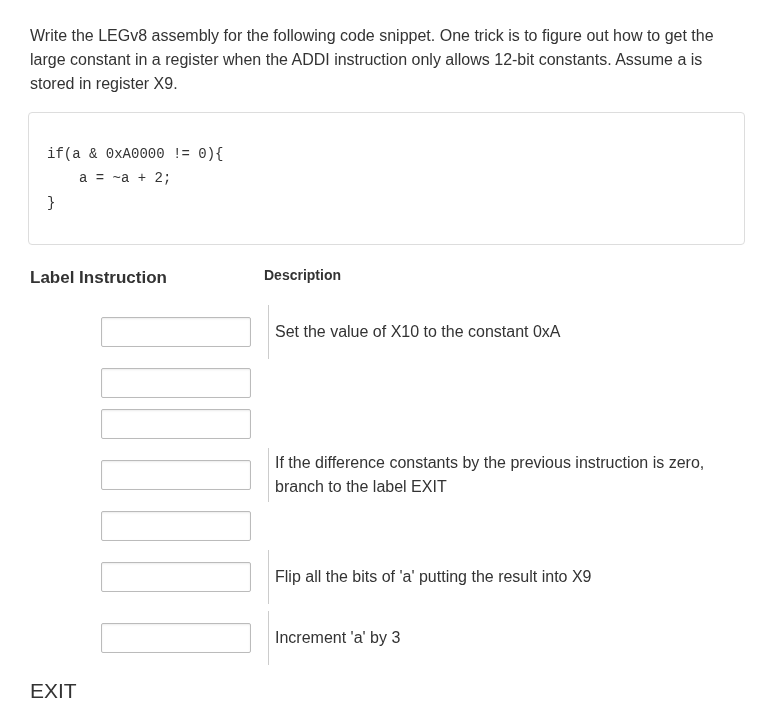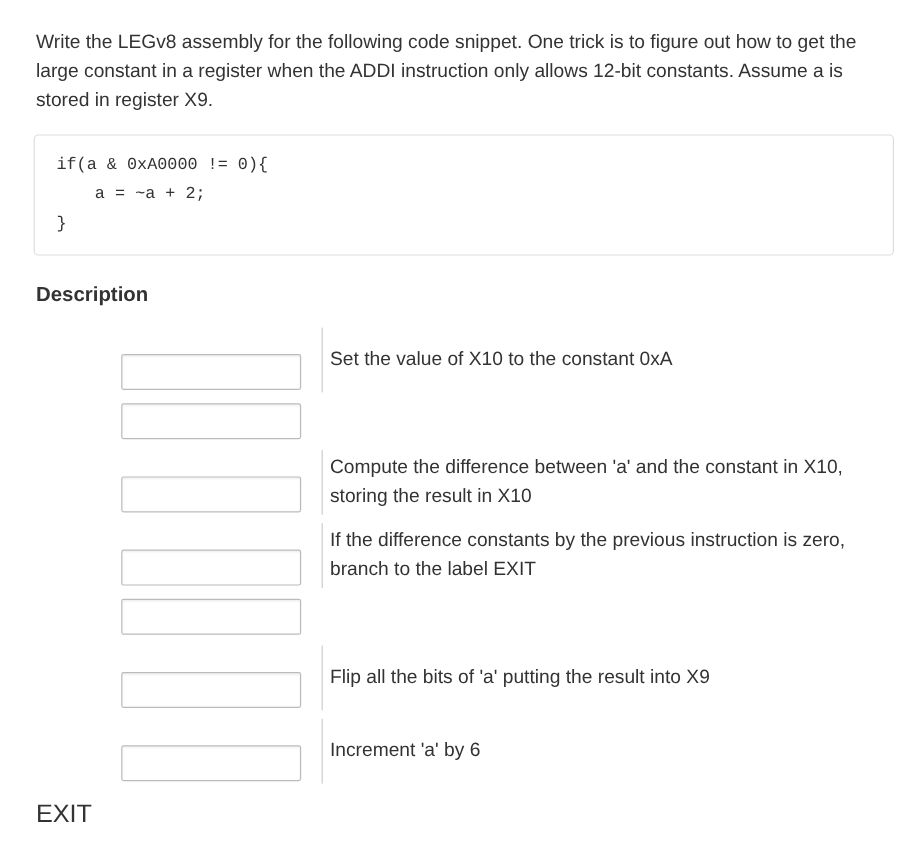--- a/index.html
+++ b/index.html
@@ -17,21 +17,21 @@
     }
     .intro {
       margin-bottom: 16px;
     }
     .intro p {
       color: #333;
     }
     .code-block {
       border: 1px solid #ddd;
       border-radius: 4px;
-      padding: 12px 16px;
+      padding: 28px 16px;
       background: #fff;
       font-family: 'Courier New', monospace;
       font-size: 14px;
       margin-bottom: 18px;
       line-height: 1.6;
     }
     .code-block .line1 {
       display: block;
     }
     .code-block .line2 {
@@ -46,25 +46,25 @@
       margin-bottom: 10px;
     }
     .header-label {
       width: 230px;
       font-weight: 600;
       font-size: 17px;
     }
     .header-desc {
       flex: 1;
       font-weight: 600;
-      font-size: 17px;
+      font-size: 14px;
     }
     .row {
       display: flex;
-      align-items: flex-end;
+      align-items: center;
       margin-bottom: 3px;
     }
     .row .label-cell {
       width: 65px;
     }
     .row .input-cell {
       width: 165px;
       display: flex;
       align-items: center;
     }
@@ -107,20 +107,21 @@
   <p>Write the LEGv8 assembly for the following code snippet.  One trick is to figure out how to get the large constant in a register when the ADDI instruction only allows 12-bit constants.  Assume a is stored in register X9.</p>
 </div>
 
 <div class="code-block">
   <span class="line1">if(a &amp; 0xA0000 != 0){</span>
   <span class="line2">a = ~a + 2;</span>
   <span class="line3">}</span>
 </div>
 
 <div class="headers">
+  <div class="header-label">Label Instruction</div>
   <div class="header-desc">Description</div>
 </div>
 
 <div class="row">
   <div class="label-cell"></div>
   <div class="input-cell">
     <input type="text" value="" style="">
   </div>
   <div class="desc-cell">Set the value of X10 to the constant 0xA</div>
 </div>
@@ -130,21 +131,20 @@
   <div class="input-cell">
     <input type="text" value="" style="">
   </div>
 </div>
 
 <div class="row tall">
   <div class="label-cell"></div>
   <div class="input-cell">
     <input type="text" value="" style="">
   </div>
-  <div class="desc-cell">Compute the difference between 'a' and the constant in X10, storing the result in X10</div>
 </div>
 
 <div class="row tall">
   <div class="label-cell"></div>
   <div class="input-cell">
     <input type="text" value="" style="">
   </div>
   <div class="desc-cell">If the difference constants by the previous instruction is zero, branch to the label EXIT</div>
 </div>
 
@@ -161,18 +161,18 @@
     <input type="text" value="" style="">
   </div>
   <div class="desc-cell">Flip all the bits of 'a' putting the result into X9</div>
 </div>
 
 <div class="row">
   <div class="label-cell"></div>
   <div class="input-cell">
     <input type="text" value="" style="">
   </div>
-  <div class="desc-cell">Increment 'a' by 6</div>
+  <div class="desc-cell">Increment 'a' by 3</div>
 </div>
 
 <div class="exit-row">
   <div class="label-cell">EXIT</div>
 </div>
 
 </body></html>

